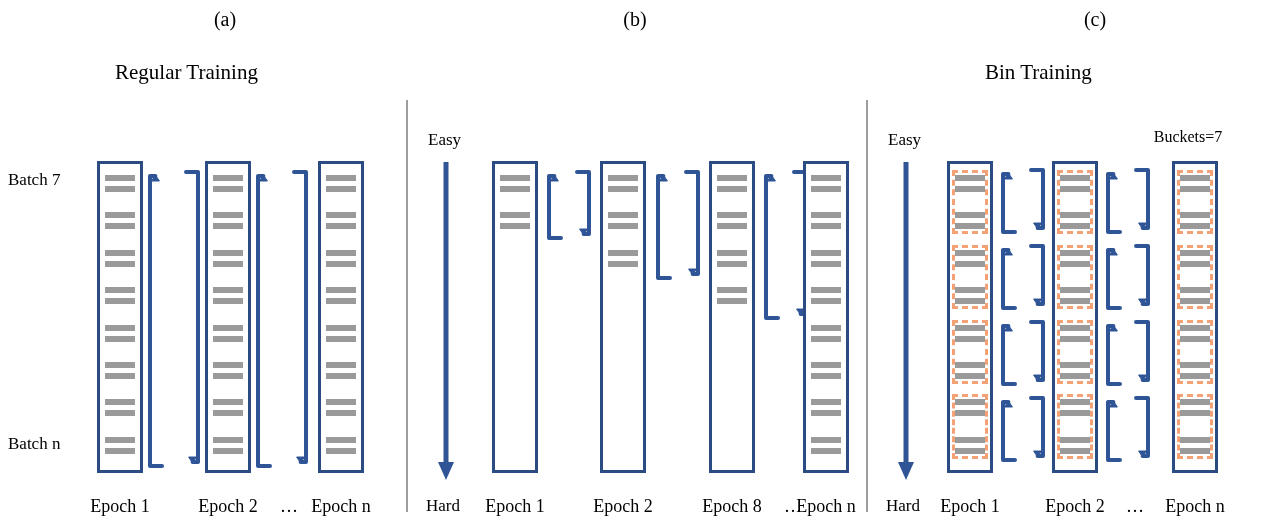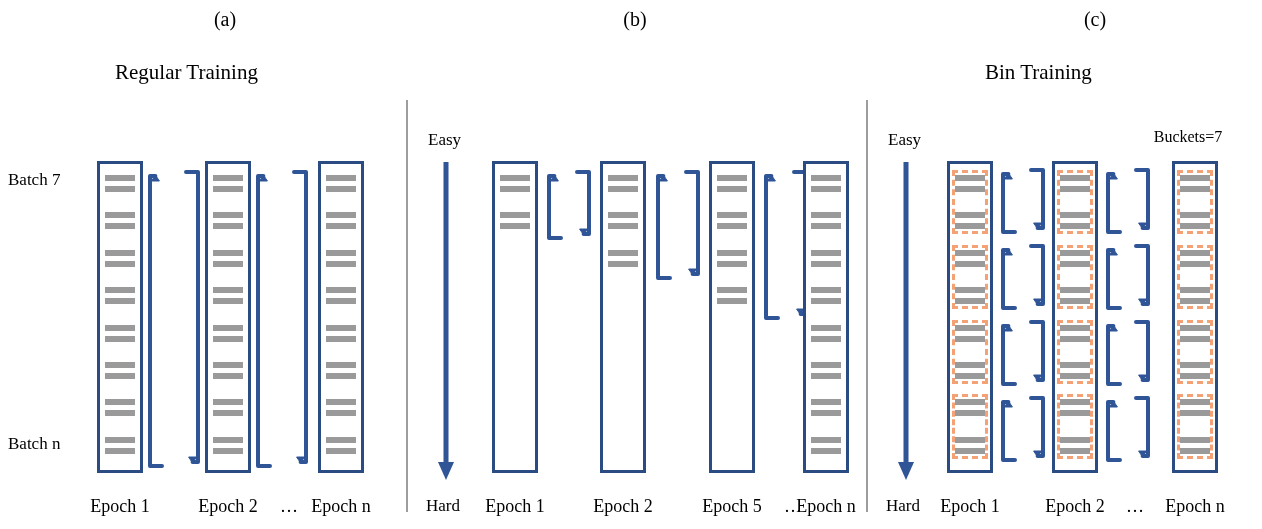--- a/index.html
+++ b/index.html
@@ -189,21 +189,21 @@
   <div class="abs col-box" id="b-col-2" style="left:709px;top:161px;width:46px;height:312px;">
       <div class="abs bar" style="left: 5px; top: 11px; width: 30px;"></div>
       <div class="abs bar" style="left: 5px; top: 22px; width: 30px;"></div>
       <div class="abs bar" style="left: 5px; top: 48.4px; width: 30px;"></div>
       <div class="abs bar" style="left: 5px; top: 59.4px; width: 30px;"></div>
       <div class="abs bar" style="left: 5px; top: 85.8px; width: 30px;"></div>
       <div class="abs bar" style="left: 5px; top: 96.8px; width: 30px;"></div>
       <div class="abs bar" style="left: 5px; top: 123.2px; width: 30px;"></div>
       <div class="abs bar" style="left: 5px; top: 134.2px; width: 30px;"></div>
     </div>
-  <div class="abs epoch-label" style="left:679px;top:496px;width:106px;">Epoch 5</div>
+  <div class="abs epoch-label" style="left:679px;top:496px;width:106px;">Epoch 8</div>
 
   <div class="abs" id="b-conn-2" style="left:762px;top:170px;width:48px;height:150px;">
       <svg width="48" height="150" viewBox="0 0 48 150">
         <path d="M 16 148 L 4 148 L 4 6 L 9.4 6" fill="none" stroke="#2f5597" stroke-width="4" stroke-linecap="round" stroke-linejoin="round"></path>
         <path d="M 32 2 L 44 2 L 44 144 L 38.6 144" fill="none" stroke="#2f5597" stroke-width="4" stroke-linecap="round" stroke-linejoin="round"></path>
         <path d="M 5.4 11 L 9.4 5 L 13.4 11 Z" fill="#2f5597" stroke="#2f5597" stroke-width="1" stroke-linejoin="round"></path>
         <path d="M 34.6 139 L 38.6 145 L 42.6 139 Z" fill="#2f5597" stroke="#2f5597" stroke-width="1" stroke-linejoin="round"></path>
       </svg>
     </div>
 

